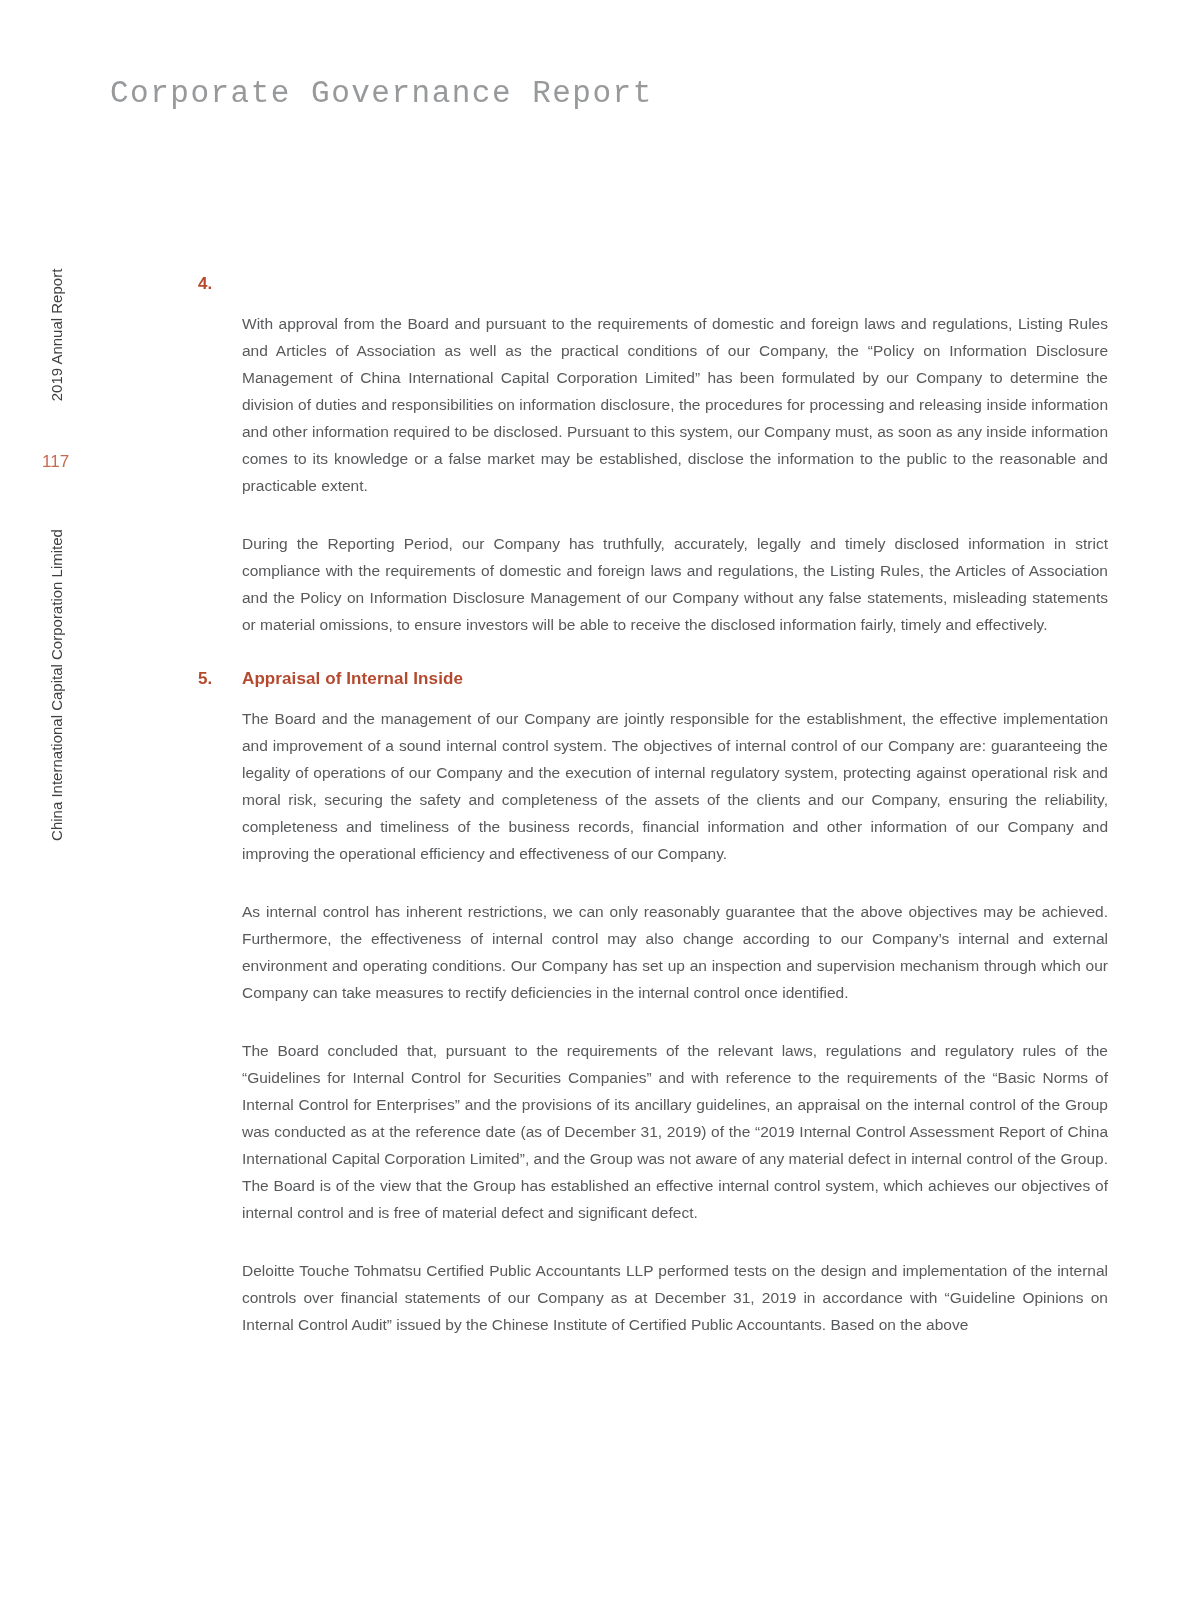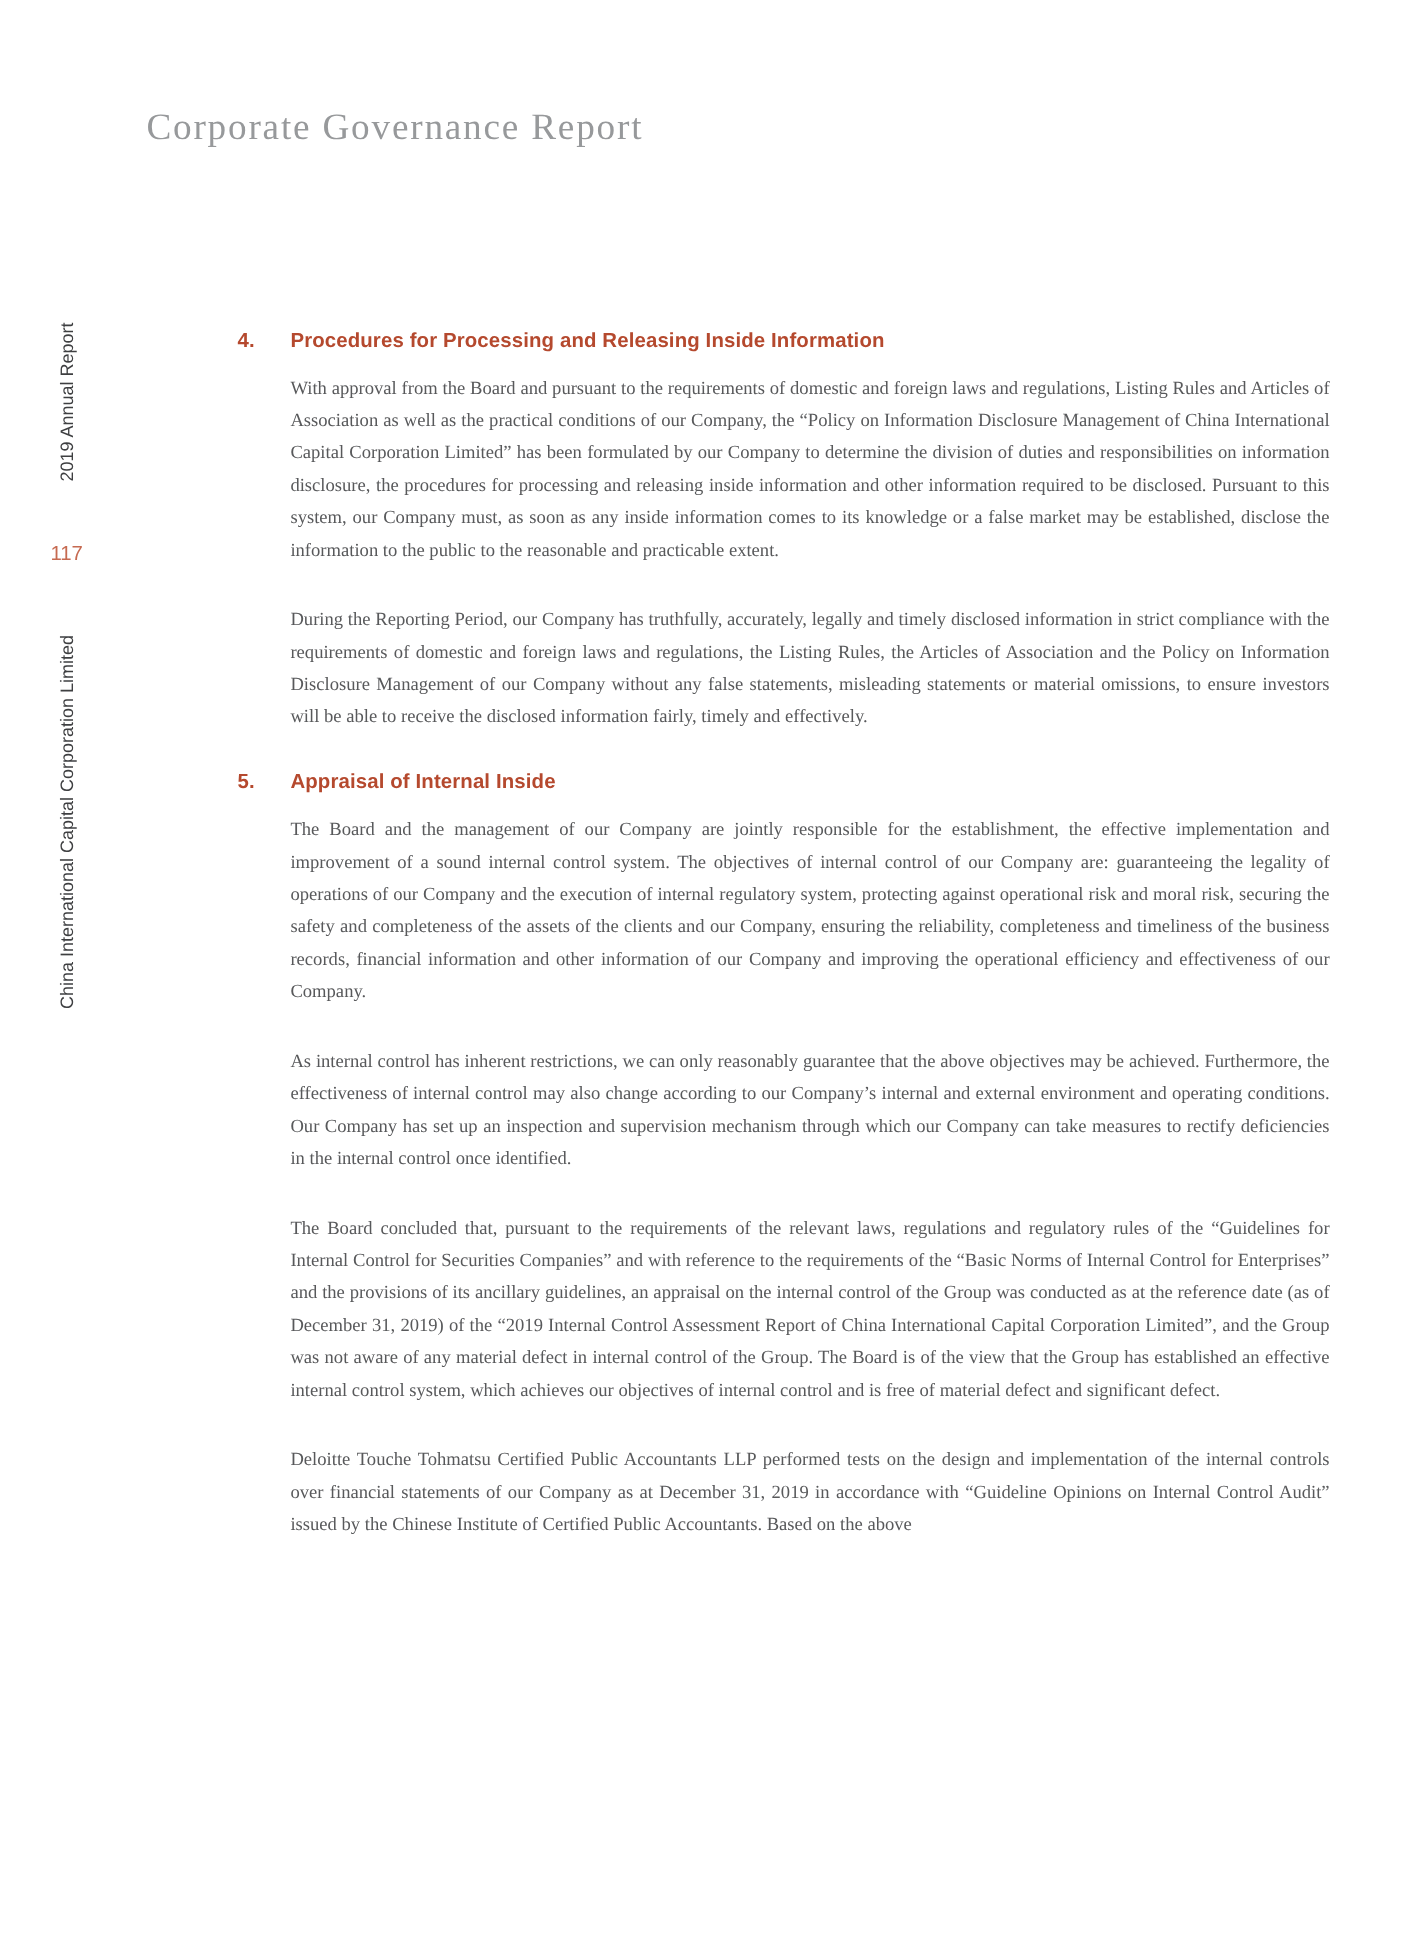--- a/index.html
+++ b/index.html
@@ -9,22 +9,22 @@
     width: 1190px;
     height: 1615px;
     background: #ffffff;
     font-family: "Liberation Sans", sans-serif;
     overflow: hidden;
   }
   .doc-title {
     position: absolute;
     left: 110px;
     top: 76px;
-    margin: 12px;
-    font-family: Liberation Serif, serif;
+    margin: 0;
+    font-family: Liberation Mono, monospace;
     font-weight: 400;
     font-size: 31px;
     letter-spacing: 1.5px;
     color: var(--title, #97999b);
   }
   .sidebar-rotated {
     position: absolute;
     left: 56px;
     white-space: nowrap;
     font-size: 15px;
@@ -54,21 +54,21 @@
     font-size: 17px;
     color: var(--section-heading, #b5492e);
   }
   .sec-title {
     margin: 0;
     font-size: 17px;
     font-weight: bold;
     letter-spacing: 0.1px;
     color: var(--section-heading, #b5492e);
   }
-  .sec-body { margin-left: 44px; font-family: Liberation Serif, serif; }
+  .sec-body { margin-left: 44px; }
   .sec-body p {
     margin: 0 0 31px 0;
     font-size: 15.5px;
     line-height: 27px;
     text-align: justify;
     color: var(--body-text, #58595b);
   }
 </style>
 </head>
 <body>
@@ -81,21 +81,20 @@
 
   <div class="page-number">117</div>
 
   <div class="sidebar-rotated bottom">China International Capital Corporation Limited</div>
 
   <main class="content">
 
     <section>
       <div class="sec-head">
         <span class="sec-num">4.</span>
-        <h2 class="sec-title">Procedures for Processing and Releasing Inside Information</h2>
       </div>
       <div class="sec-body">
         <p>With approval from the Board and pursuant to the requirements of domestic and foreign laws and regulations, Listing Rules and Articles of Association as well as the practical conditions of our Company, the “Policy on Information Disclosure Management of China International Capital Corporation Limited” has been formulated by our Company to determine the division of duties and responsibilities on information disclosure, the procedures for processing and releasing inside information and other information required to be disclosed. Pursuant to this system, our Company must, as soon as any inside information comes to its knowledge or a false market may be established, disclose the information to the public to the reasonable and practicable extent.</p>
         <p>During the Reporting Period, our Company has truthfully, accurately, legally and timely disclosed information in strict compliance with the requirements of domestic and foreign laws and regulations, the Listing Rules, the Articles of Association and the Policy on Information Disclosure Management of our Company without any false statements, misleading statements or material omissions, to ensure investors will be able to receive the disclosed information fairly, timely and effectively.</p>
       </div>
     </section>
 
     <section>
       <div class="sec-head">
         <span class="sec-num">5.</span>

